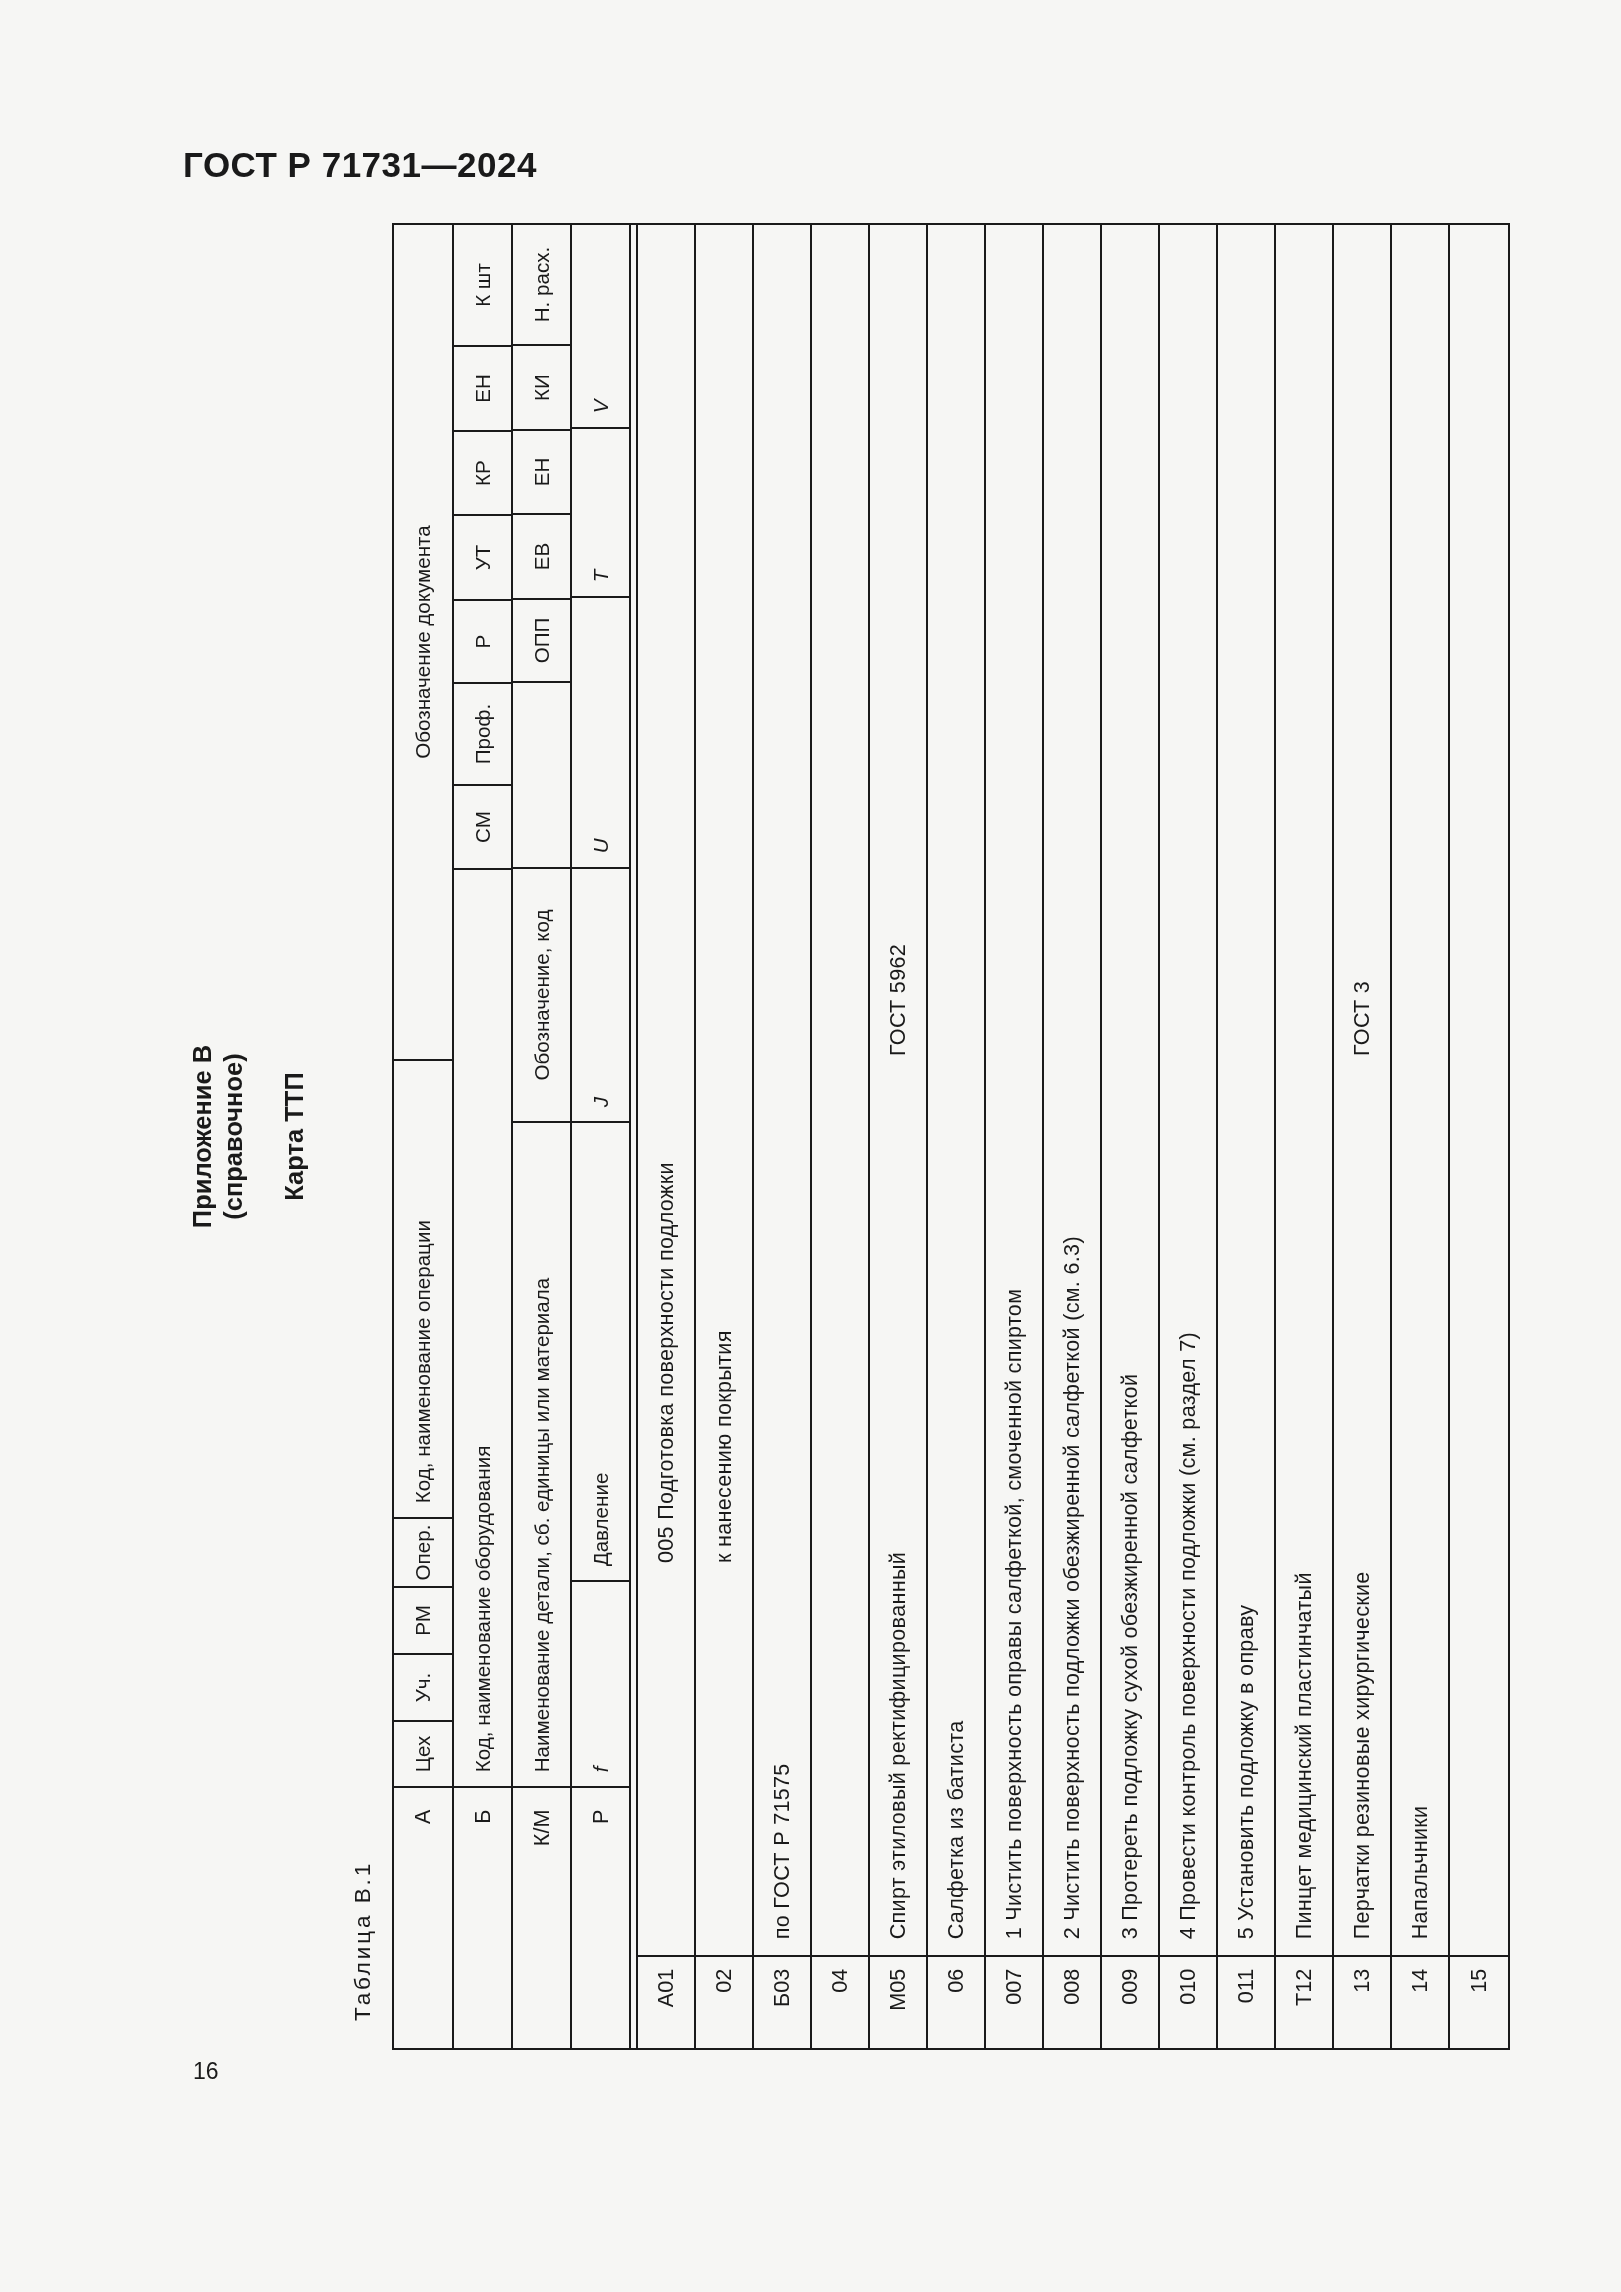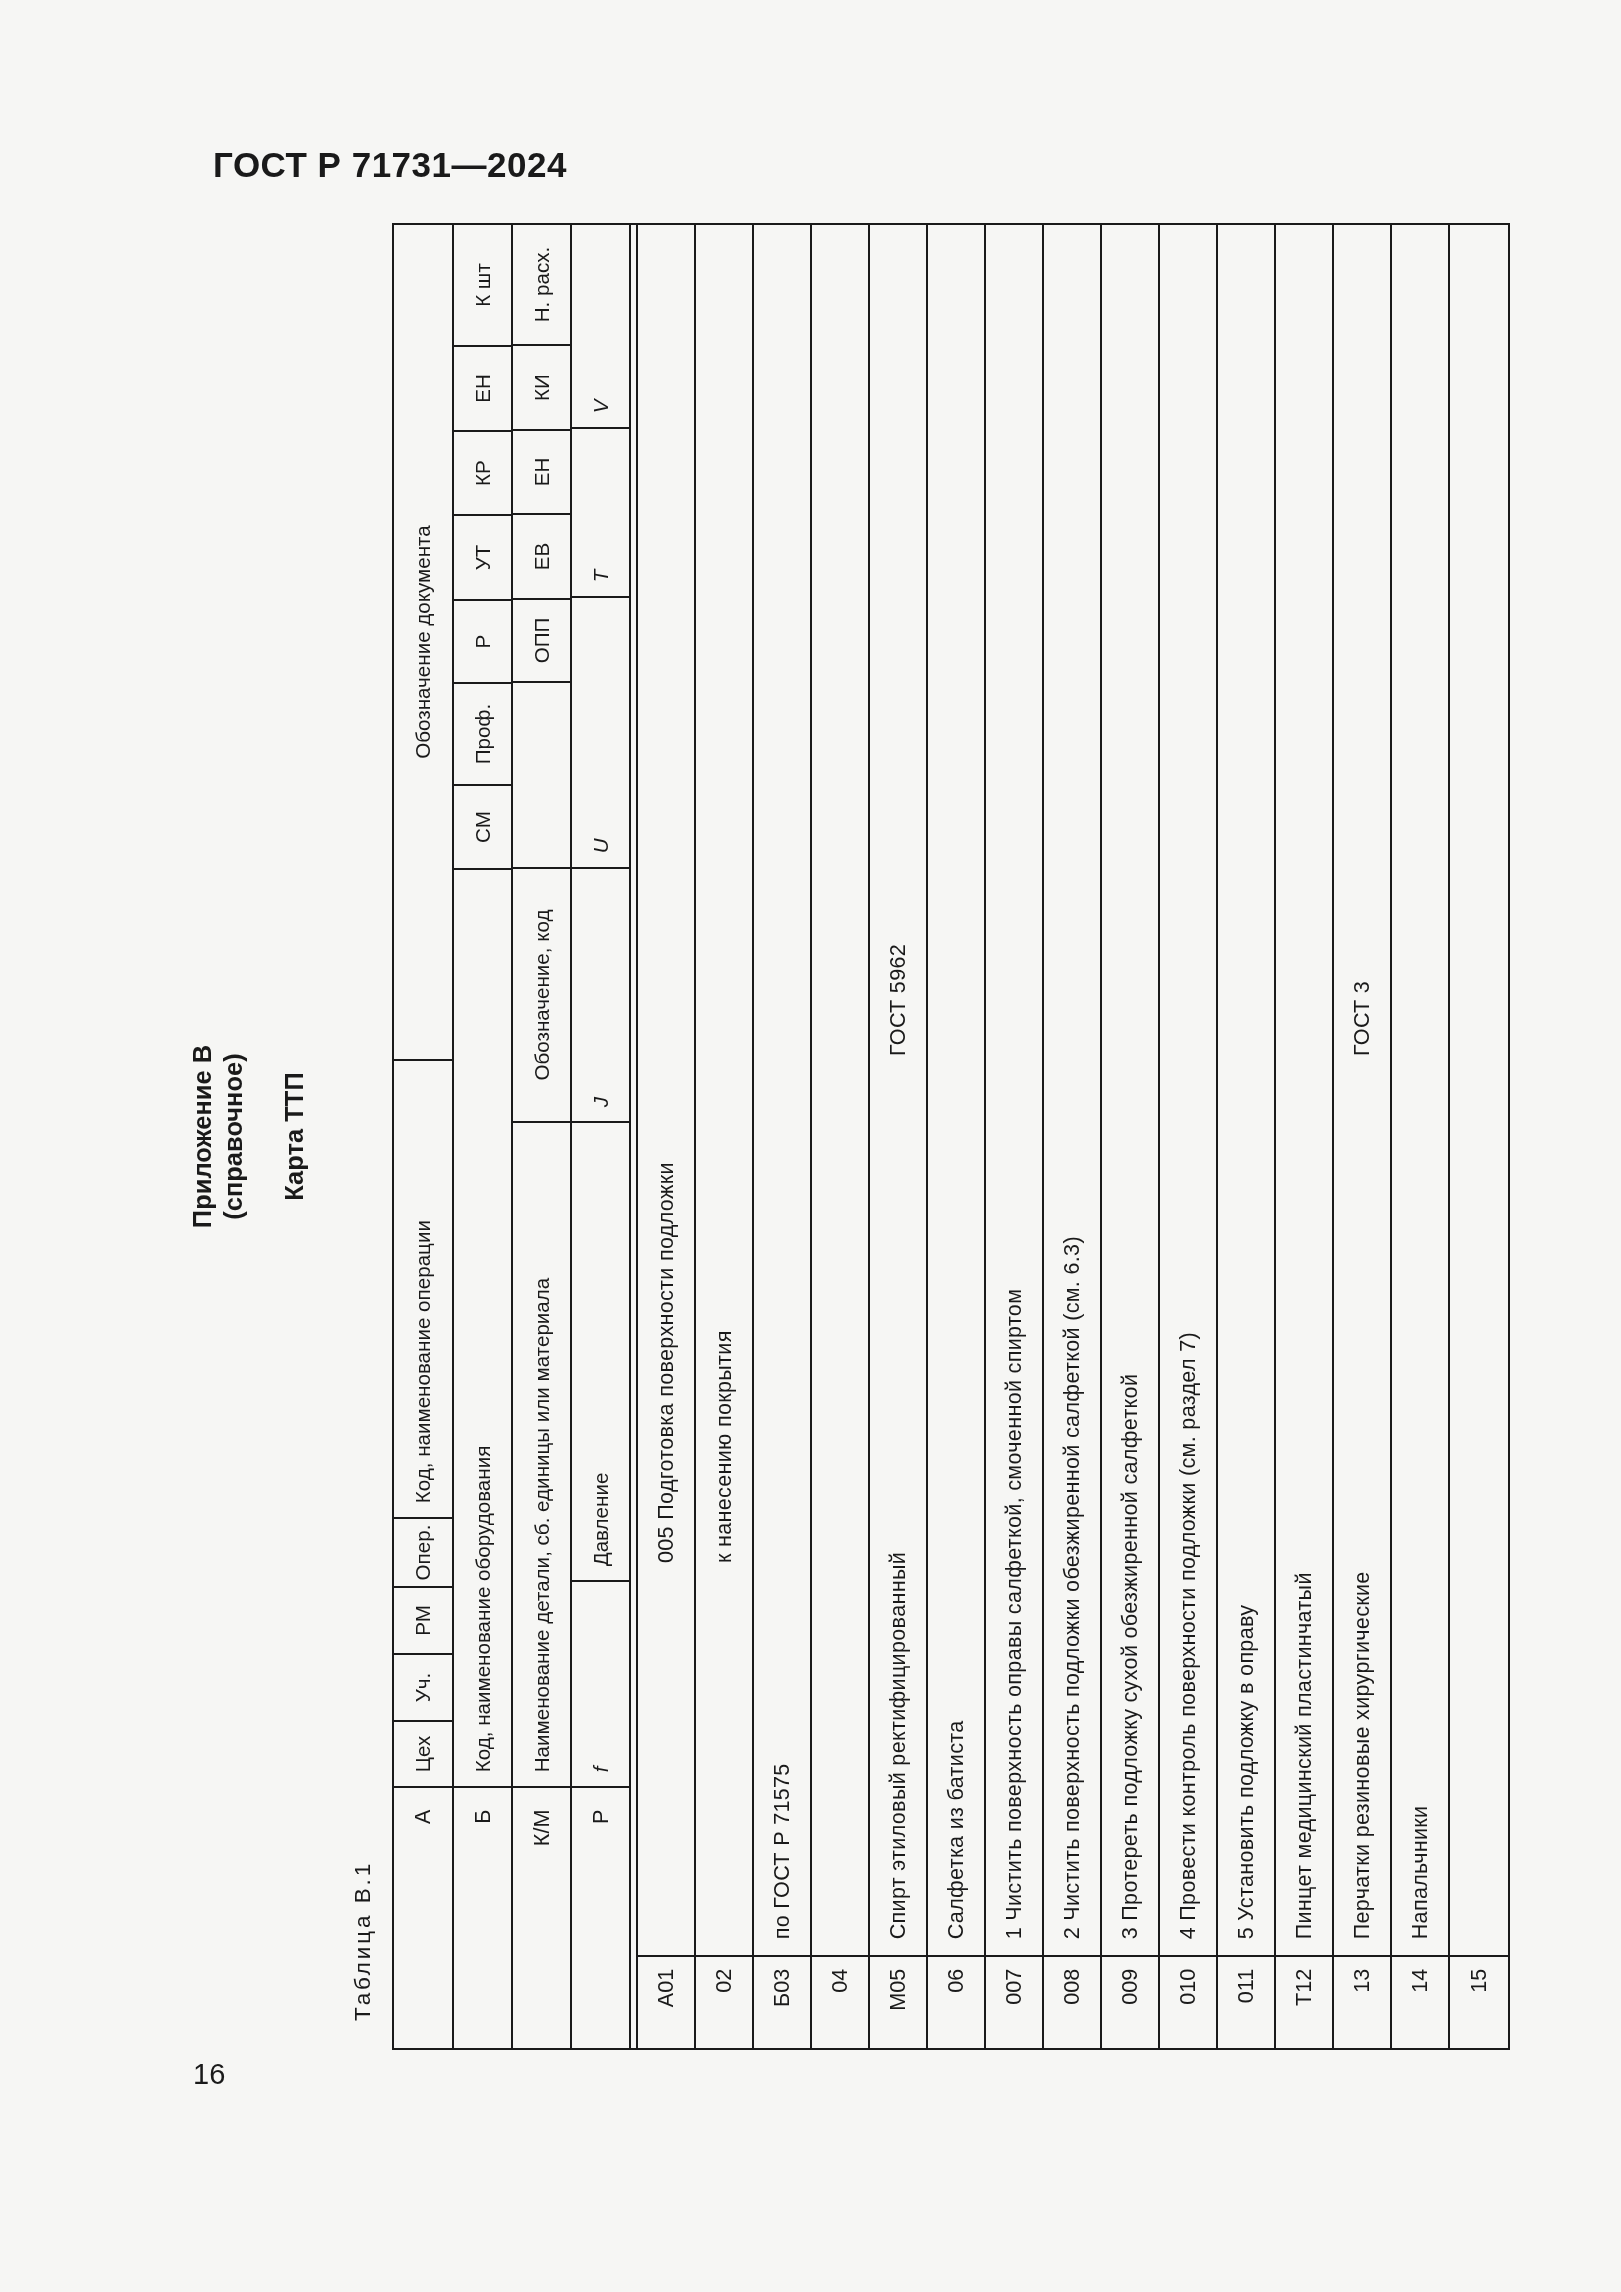--- a/index.html
+++ b/index.html
@@ -5,26 +5,26 @@
   * { margin:0; padding:0; box-sizing:border-box; }
   html,body { width:1621px; height:2293px; }
   body {
     position:relative;
     background:#f6f6f4;
     color:#1a1a1a;
     font-family:"Liberation Sans", sans-serif;
     overflow:hidden;
   }
   .doc-ref {
-    position:absolute; left:213px; top:145px;
+    position:absolute; left:183px; top:145px;
     font-size:35px; font-weight:bold; letter-spacing:0.5px;text-align:right;
   }
   .page-num {
     position:absolute; left:193px; top:2058px;
-    font-size:29px;
+    font-size:23px;
   }
   
   .sheet {
     position:absolute; left:170px; top:2050px;
     width:1827px; height:1343px;
     transform:rotate(-90deg); transform-origin:0 0;
   }
   .app-line { position:absolute; left:0; width:100%; text-align:center; font-weight:bold; font-size:25.5px; }
   .app-line.l1 { top:17.6px; }
   .app-line.l2 { top:49px; }

